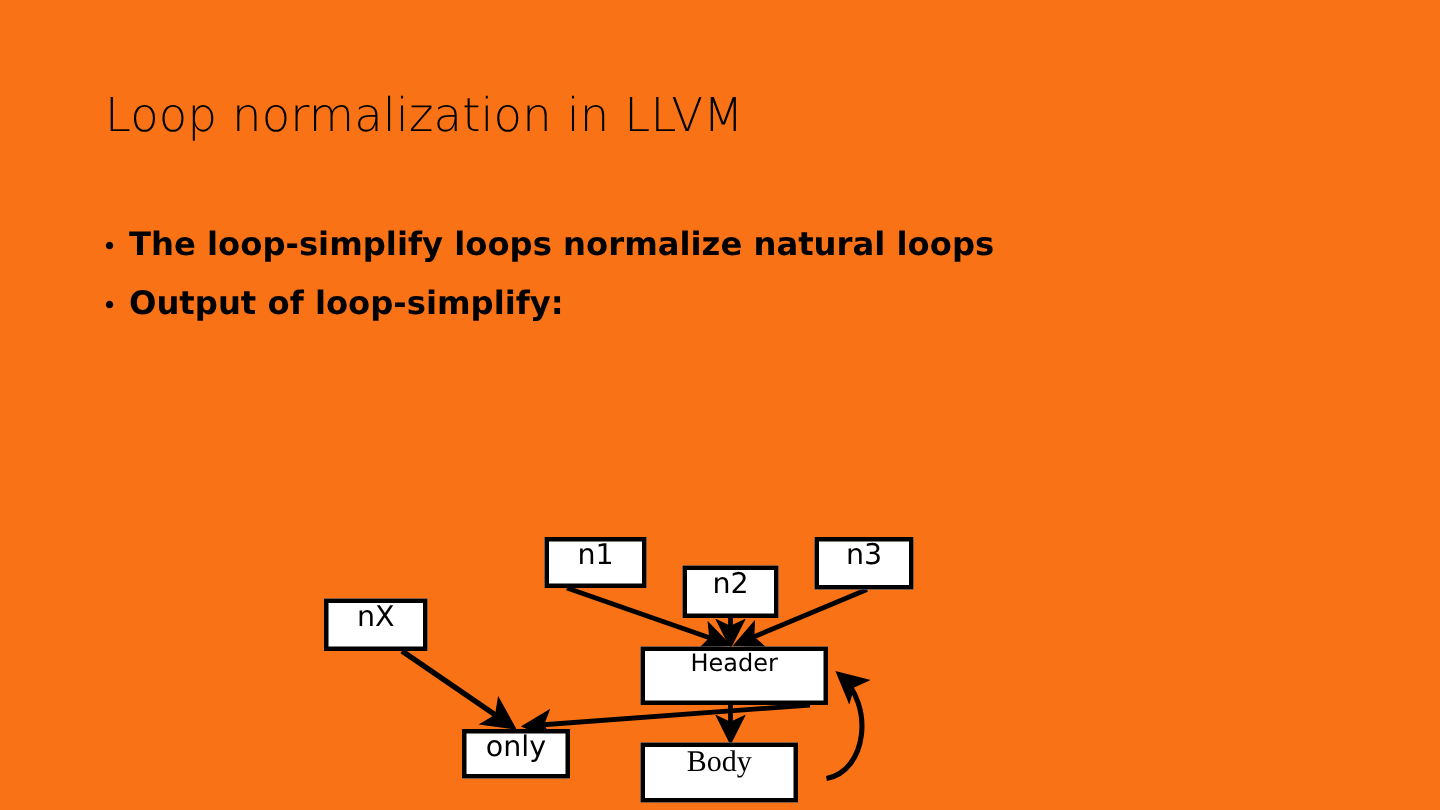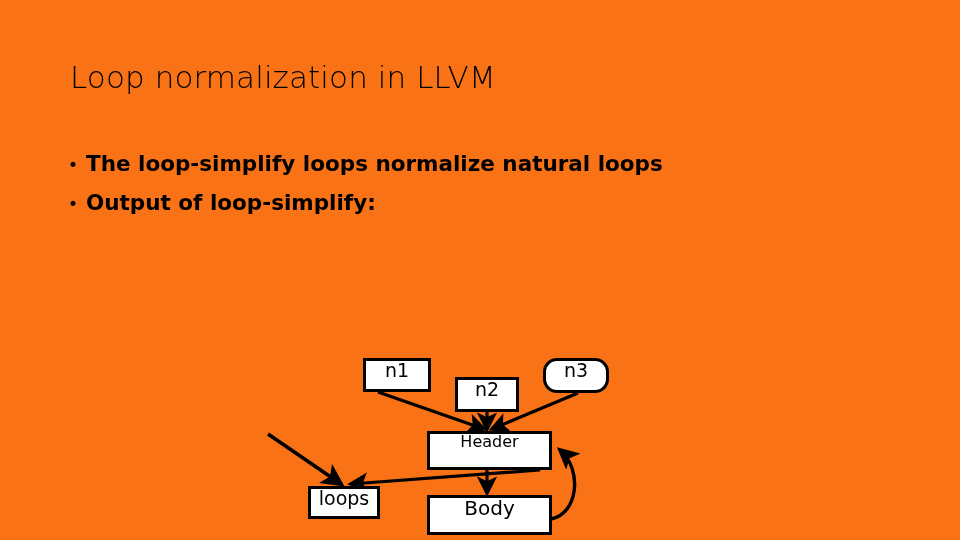--- a/index.html
+++ b/index.html
@@ -138,30 +138,33 @@
   </svg>
 
   <div class="node-box" style="left:363px; top:358px; width:68px; height:34px;">
     <span class="node-label">n1</span>
   </div>
 
   <div class="node-box" style="left:455px; top:359px; width:64px; height:35px;margin-top:18px;">
     <span class="node-label">n2</span>
   </div>
 
-  <div class="node-box" style="left:543px; top:358px; width:66px; height:35px;border-radius:14px;">
+  <div class="node-box" style="left:543px; top:358px; width:66px; height:35px;">
     <span class="node-label">n3</span>
   </div>
 
+  <div class="node-box" style="left:216px; top:399px; width:69px; height:35px;">
+    <span class="node-label">nX</span>
+  </div>
 
   <div class="node-box" style="left:427px; top:431px; width:125px; height:39px; font-size:16px;">
     <span class="node-label">Header</span>
   </div>
 
   <div class="node-box" style="left:308px; top:486px; width:72px; height:33px;">
-    <span class="node-label">loops</span>
+    <span class="node-label">only</span>
   </div>
 
-  <div class="node-box" style="left:427px; top:495px; width:125px; height:40px; font-size:20px;">
+  <div class="node-box" style="left:427px; top:495px; width:105px; height:40px; font-size:20px;font-family:Liberation Serif, serif;">
     <span class="node-label">Body</span>
   </div>
 
 </div>
 
 </body></html>

